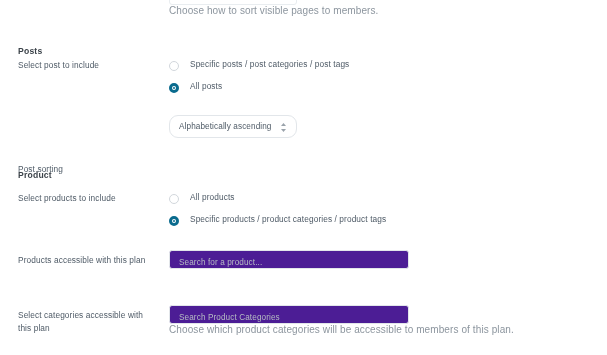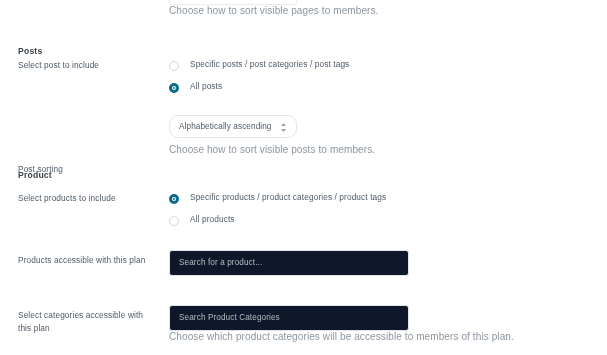--- a/index.html
+++ b/index.html
@@ -144,24 +144,24 @@
     border: 1px solid #e9edf0;
     border-radius: 3px;
     background: #ffffff;
     box-sizing: border-box;
   }
 
   
   .text-input {
     position: relative;
     width: 240px;
-    height: 26px;
+    height: 19px;
     border: 1px solid #e2e6ea;
     border-radius: 3px;
-    background: #0f172a;
+    background: #4c1d95;
     box-sizing: border-box;
   }
   .text-input .ph {
     position: absolute;
     left: 9px;
     top: 7px;
     font-size: 8.2px;
     color: #b6bcc3;
     letter-spacing: .1px;
     white-space: nowrap;
@@ -201,37 +201,36 @@
     <div class="field-col">
       <div class="select-box">
         <span class="select-value">Alphabetically ascending</span>
         <span class="select-chevrons">
           <svg width="7" height="11" viewBox="0 0 7 11">
             <path d="M3.5 1 L6 4 L1 4 Z" fill="#9aa3ab"></path>
             <path d="M3.5 10 L6 7 L1 7 Z" fill="#9aa3ab"></path>
           </svg>
         </span>
       </div>
-      <div class="helper" style="margin-top:6px;">Choose how to sort visible posts to members.</div>
     </div>
   </div>
 
   <div class="section-heading" style="top:170px;">Product</div>
 
   <div class="row" style="top:192px;">
     <div class="label-col">Select products to include</div>
     <div class="field-col">
       <div class="radio-line">
+        <span class="radio"></span>
+        <span class="radio-label">All products</span>
+      </div>
+      <div class="radio-line">
         <span class="radio checked"></span>
         <span class="radio-label">Specific products / product categories / product tags</span>
       </div>
-      <div class="radio-line">
-        <span class="radio"></span>
-        <span class="radio-label">All products</span>
-      </div>
     </div>
   </div>
 
   <div class="row" style="top:250px;">
     <div class="label-col" style="top:4px;position:absolute;">Products accessible with this plan</div>
     <div class="field-col">
       <div class="text-input">
         <span class="ph">Search for a product...</span>
       </div>
     </div>

